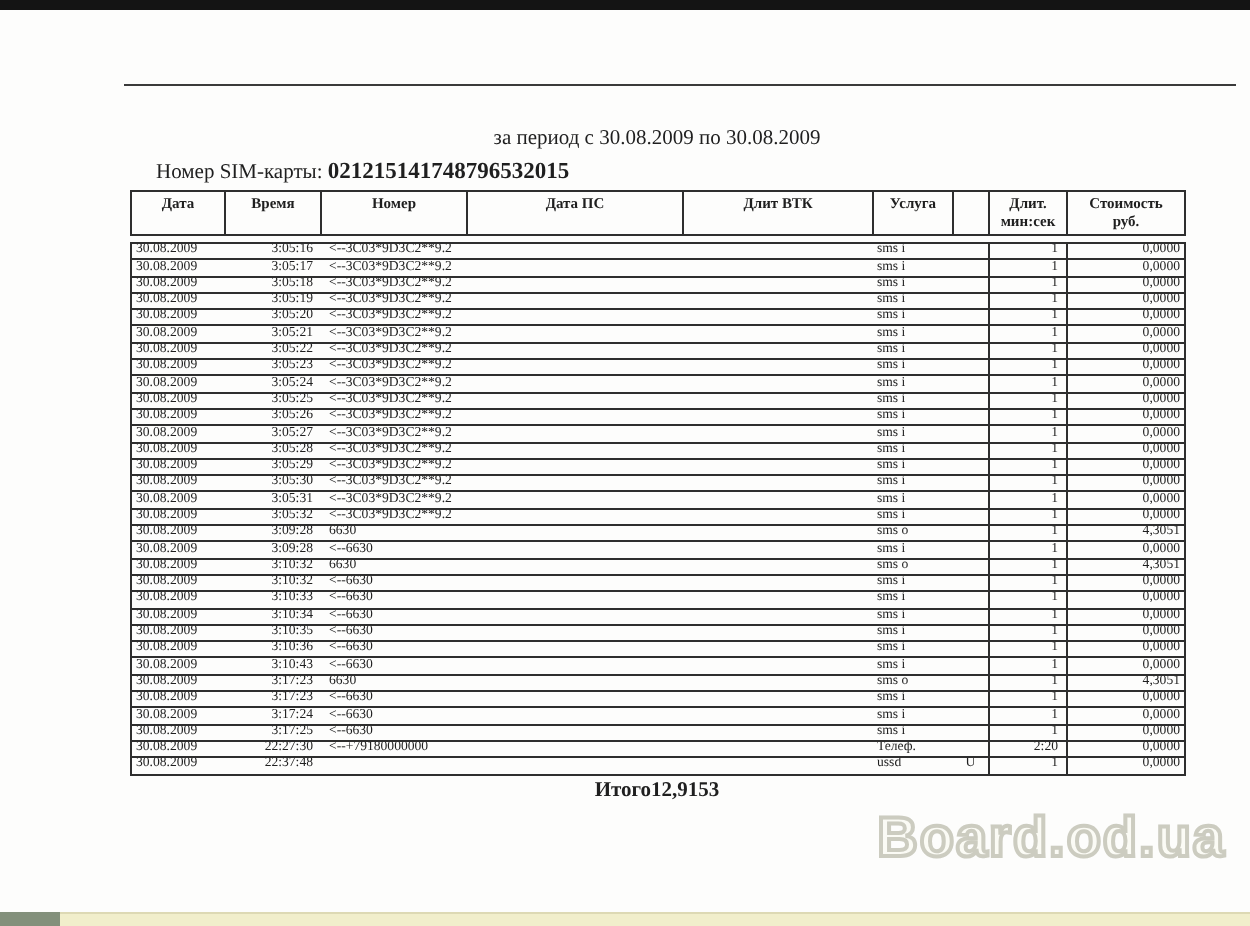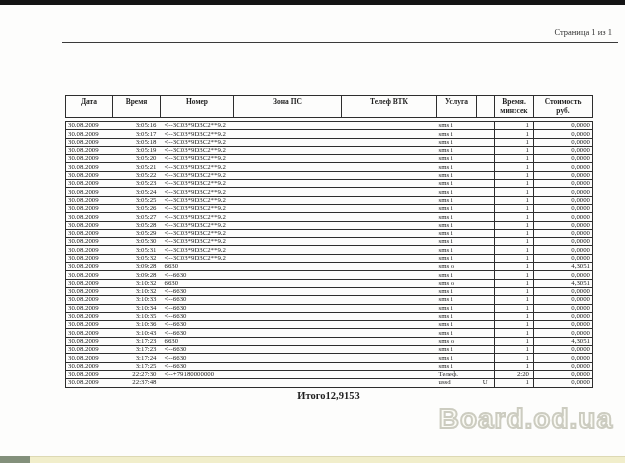--- a/index.html
+++ b/index.html
@@ -42,49 +42,53 @@
      border-radius:9px; padding:0 9px 1px 9px; }
   .bottom-strip { position:absolute; left:0; bottom:0; width:625px; height:7px; background:#f1eecb; border-top:1px solid #ddd9b4; }
   .bottom-strip-left { position:absolute; left:0; bottom:0; width:30px; height:7px; background:#83907b; }
 </style>
 </head>
 <body>
 
 <div class="screen">
   <div class="top-strip"></div>
 
-  <div class="page-indicator">Страница 1 из 1</div>
   <div class="header-rule"></div>
 
+  <div class="doc-subtitle">за период с 30.08.2009 по 30.08.2009</div>
 
   <div class="account-line">
+    <div>
+      <span>Номер SIM-карты:</span>
+      <span class="num">021215141748796532015</span>
+    </div>
   </div>
 
   <table class="calls-header">
     <colgroup>
       <col class="col-date">
         <col class="col-time">
         <col class="col-num">
         <col class="col-ps">
       <col class="col-vtk">
         <col class="col-svc">
         <col class="col-flag">
         <col class="col-dur">
         <col class="col-cost">
     </colgroup>
     <tbody>
         <tr>
       <th>Дата</th>
       <th>Время</th>
       <th>Номер</th>
-      <th>Зона ПС</th>
-      <th>Телеф ВТК</th>
+      <th>Дата ПС</th>
+      <th>Длит ВТК</th>
       <th>Услуга</th>
       <th></th>
-      <th>Время.
+      <th>Длит.
 мин:сек</th>
       <th>Стоимость
 руб.</th>
     </tr>
   </tbody>
     </table>
 
   <table class="calls-body">
     <colgroup>
       <col class="col-date">

